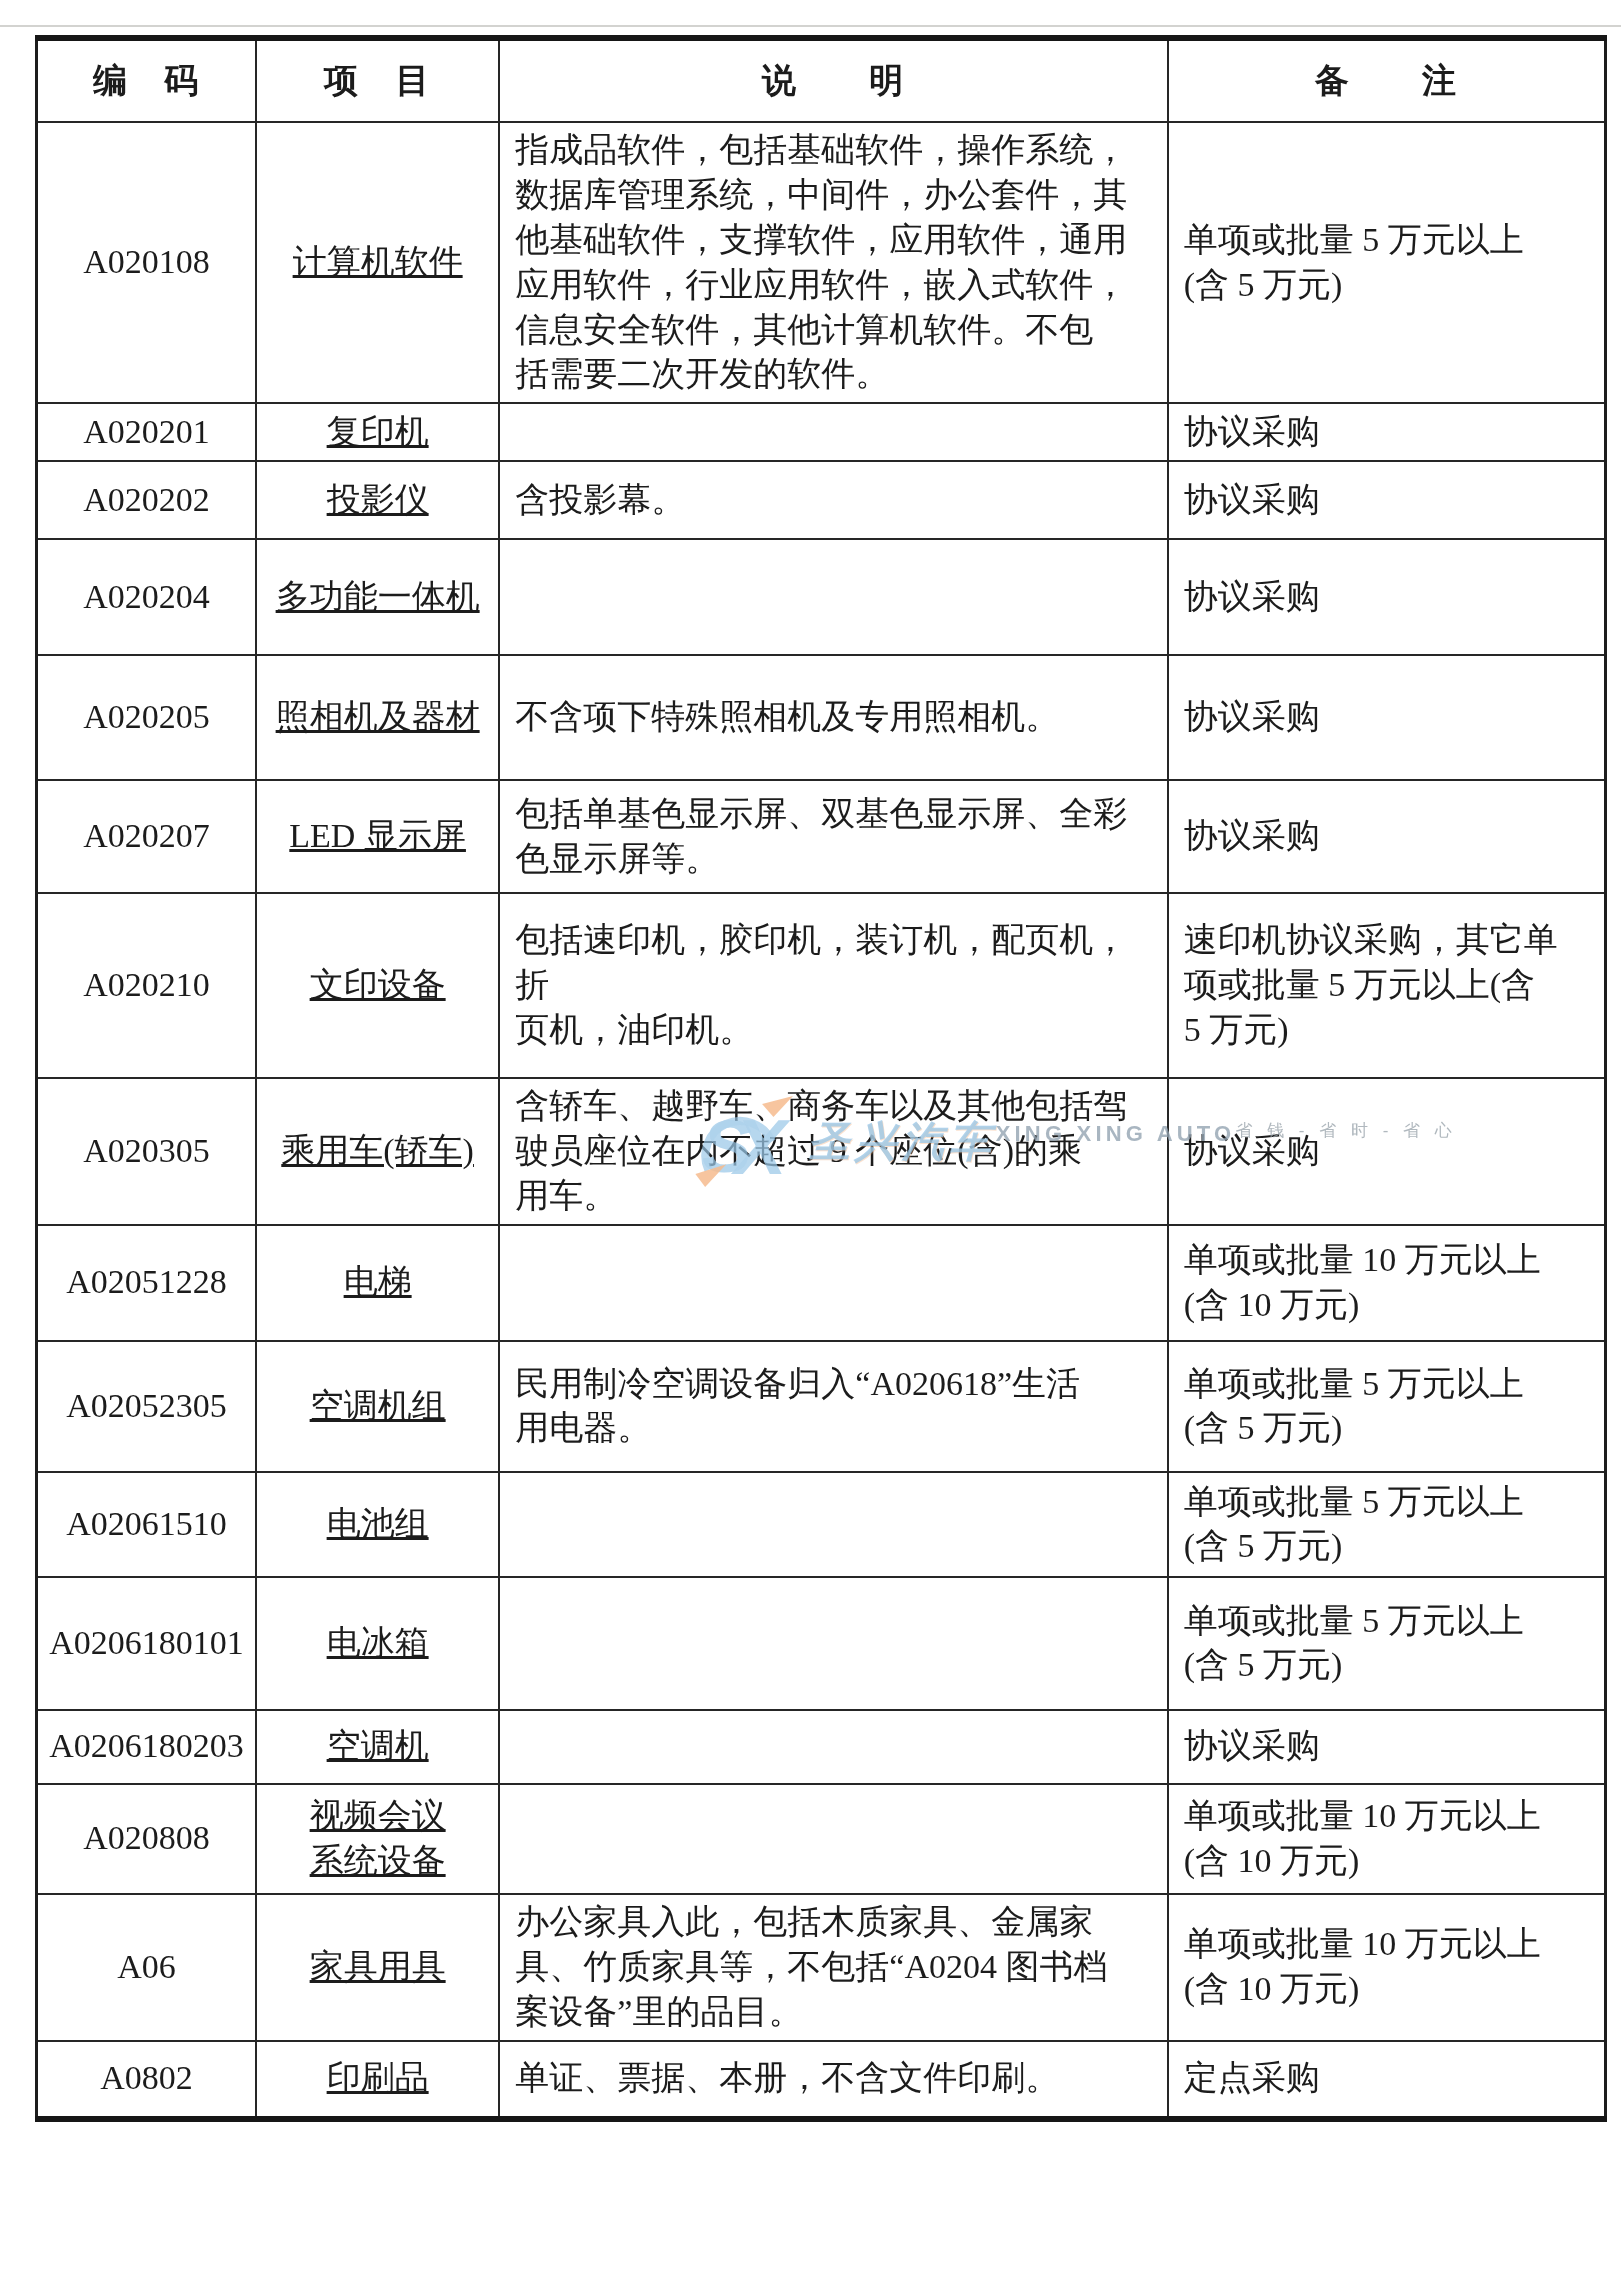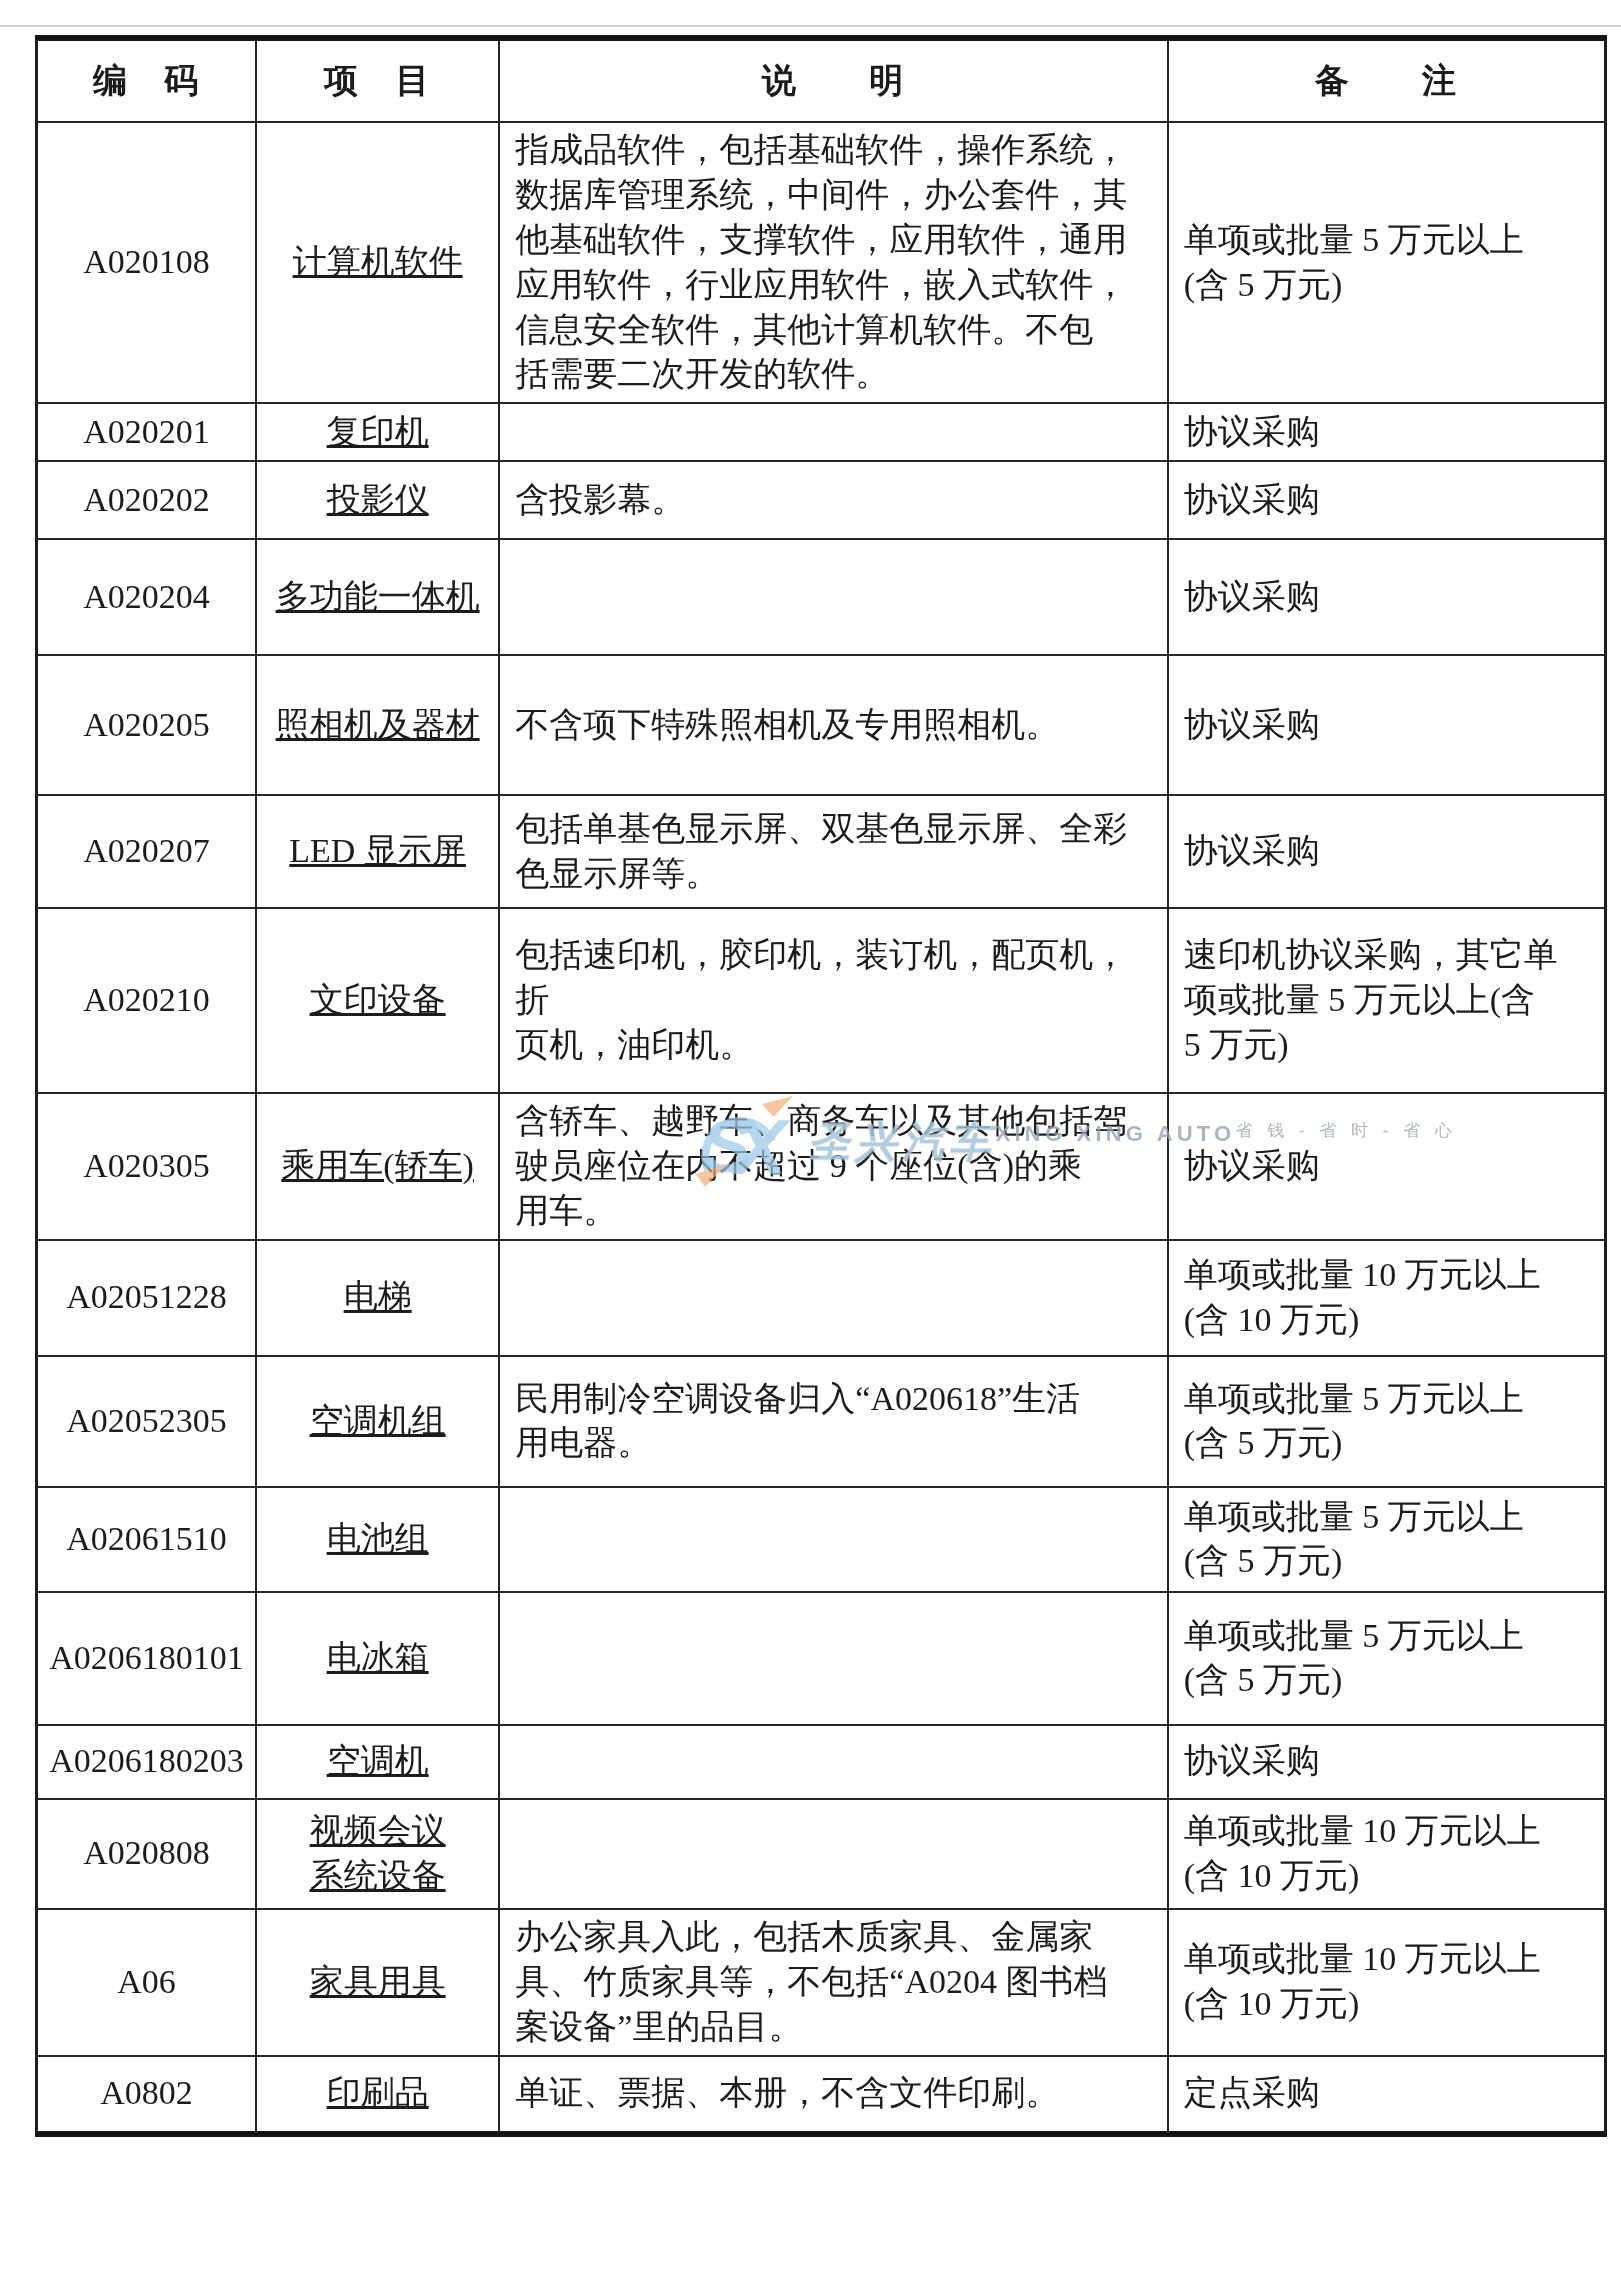--- a/index.html
+++ b/index.html
@@ -117,21 +117,21 @@
       <td class="item">投影仪</td>
       <td class="desc">含投影幕。</td>
       <td class="note">协议采购</td>
     </tr>
     <tr style="height:116px">
       <td class="code">A020204</td>
       <td class="item">多功能一体机</td>
       <td class="desc"></td>
       <td class="note">协议采购</td>
     </tr>
-    <tr style="height:140px">
+    <tr style="height:125px">
       <td class="code">A020205</td>
       <td class="item">照相机及器材</td>
       <td class="desc">不含项下特殊照相机及专用照相机。</td>
       <td class="note">协议采购</td>
     </tr>
     <tr style="height:113px">
       <td class="code">A020207</td>
       <td class="item">LED 显示屏</td>
       <td class="desc">包括单基色显示屏、双基色显示屏、全彩
 色显示屏等。</td>

